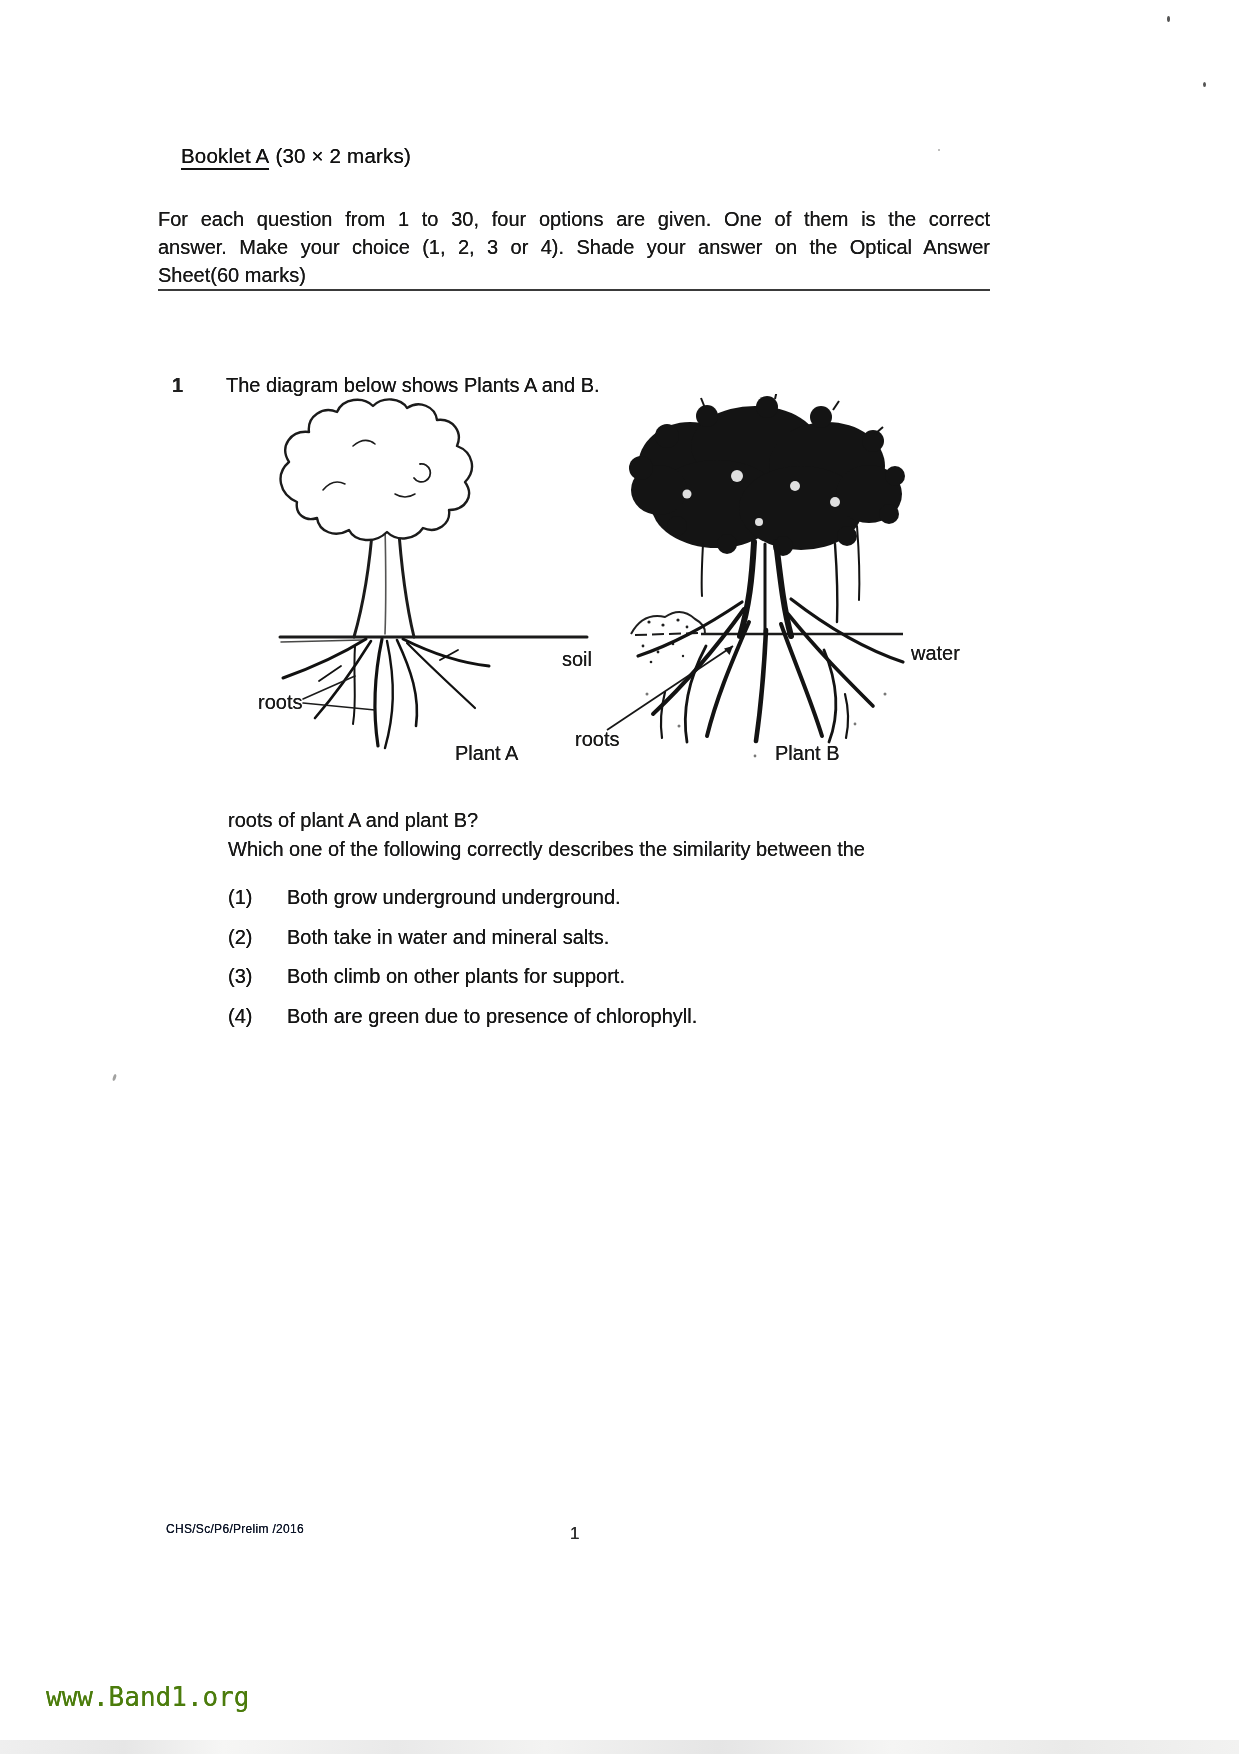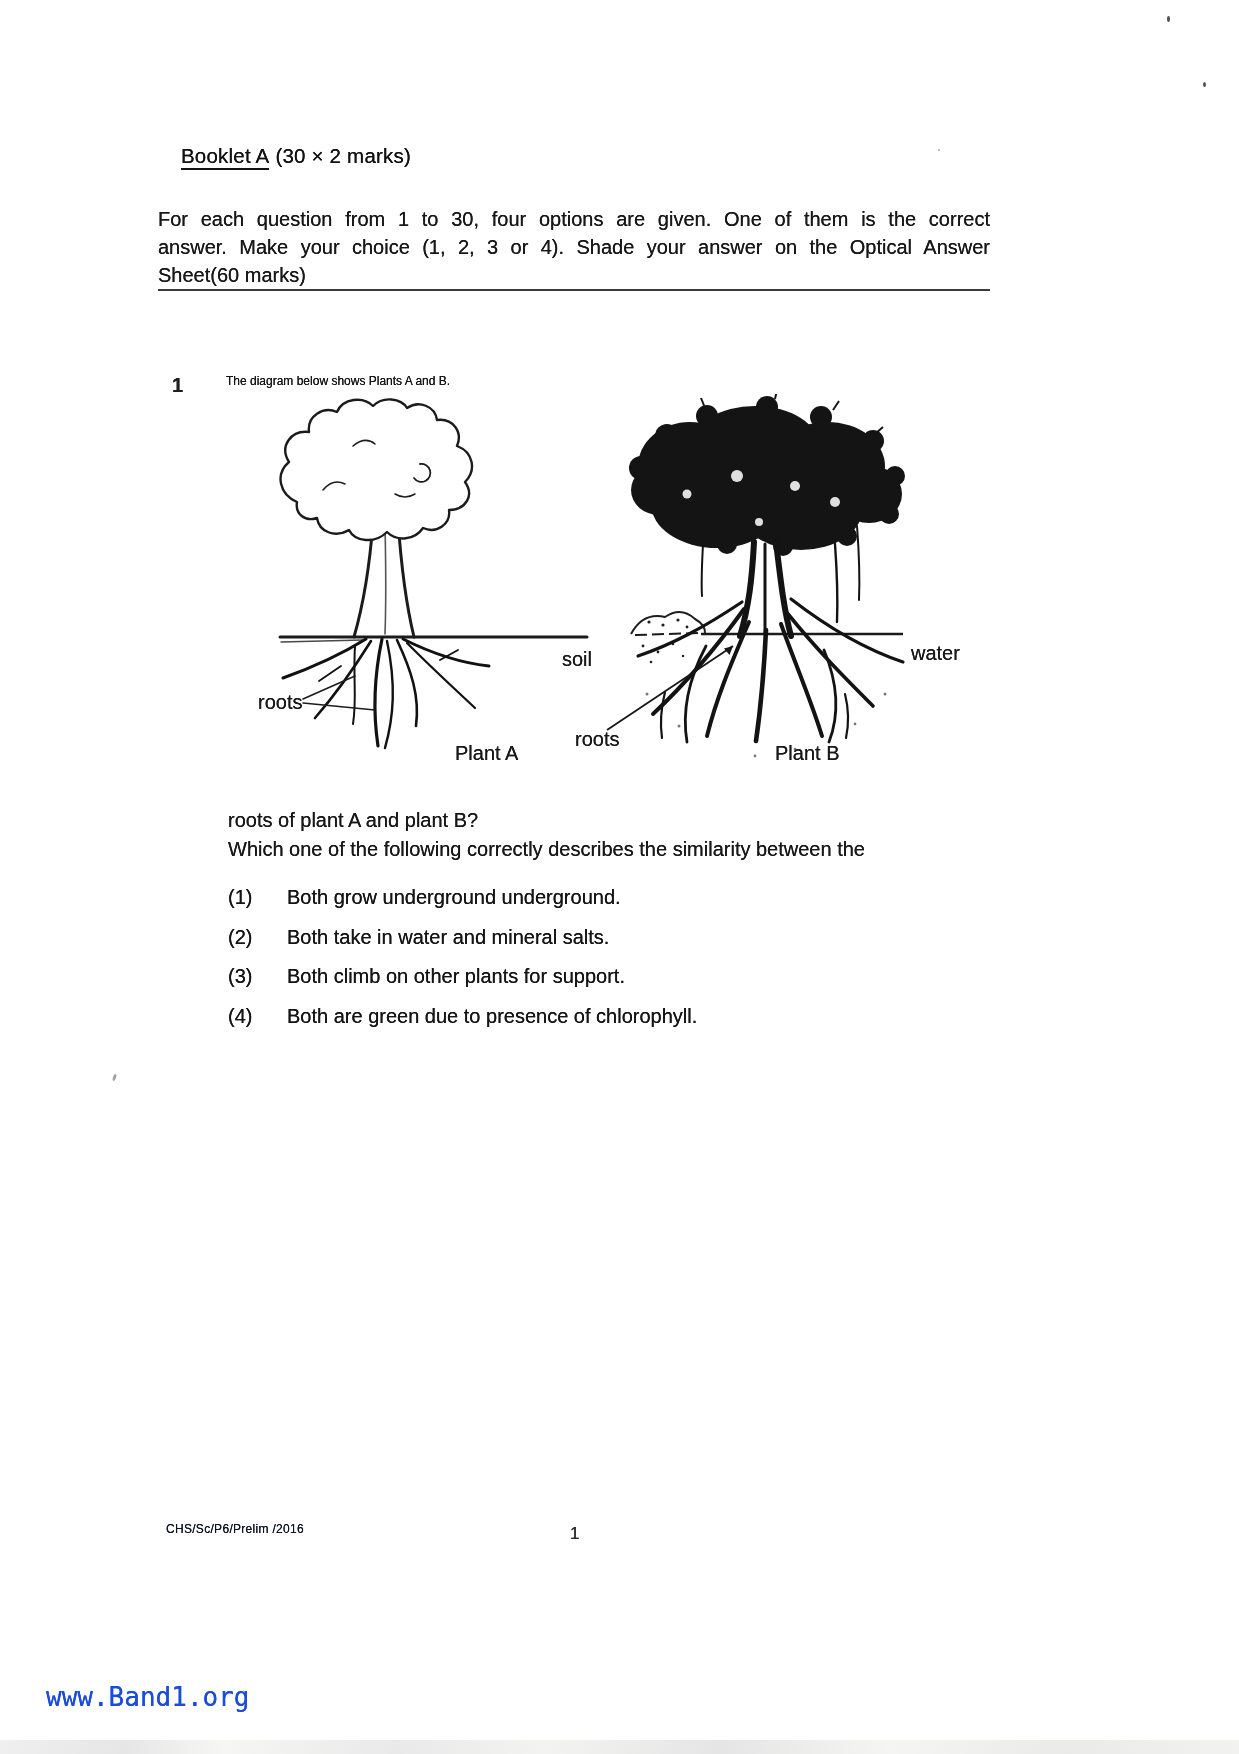--- a/index.html
+++ b/index.html
@@ -16,28 +16,28 @@
   .hdr { position:absolute; left:158px; top:144px; font-size:20.5px; font-weight:normal; letter-spacing:.2px; color:#151515;margin-left:23px; }
   .hdr .u { border-bottom:2.6px solid #141414; padding-bottom:1px; margin-right:6px; }
   .instr {
     position:absolute; left:158px; top:205px; width:832px;
     font-size:20px; line-height:28px; color:#1b1b1b;
     border-bottom:2.6px solid #3c3c3c; 
   }
   .jline { text-align:justify; text-align-last:justify; white-space:normal; }
   .lastline { display:flex; justify-content:flex-start; }
   .qnum { position:absolute; left:172px; top:374px; font-size:20px; font-weight:bold; color:#222; }
-  .qintro { position:absolute; left:226px; top:374px; font-size:12px; color:#181818; }
+  .qintro { position:absolute; left:226px; top:374px; font-size:20px; color:#181818; }
   .prompt { position:absolute; left:228px; top:806px; font-size:20px; line-height:28.5px; color:#1b1b1b; }
   .opts { position:absolute; left:228px; top:886px; font-size:20px; color:#181818; }
   .opt { display:flex; height:27px; margin-bottom:12.5px; }
   .onum { width:59px; flex:0 0 59px; }
   .fcode { position:absolute; left:166px; top:1522px; font-size:12px; color:#0f172a; letter-spacing:.3px; }
   .fpage { position:absolute; left:570px; top:1524px; font-size:17px; color:#2e2e2e; }
-  .wm { position:absolute; left:46px; top:1682px; font-family:"DejaVu Sans Mono", monospace; font-size:26px; color:#1d4ed8; }
+  .wm { position:absolute; left:46px; top:1682px; font-family:"DejaVu Sans Mono", monospace; font-size:26px; color:#4d7c0f; }
   .bottomband {
     position:absolute; left:0; top:1740px; width:1239px; height:14px;
     background:linear-gradient(90deg,#ececec,#e3e3e3 10%,#f3f3f2 18%,#e6e6e6 32%,#f0f0ef 44%,#e2e2e2 58%,#f2f2f1 72%,#e7e7e6 86%,#efefee);
   }
   .speck { position:absolute; background:#565656; border-radius:50%; }
   #diag { position:absolute; left:235px; top:394px; width:745px; height:385px; }
   .dlabel { font:20px "Liberation Sans", sans-serif; fill:#1c1c1c; }
 </style>
 </head>
 <body>

